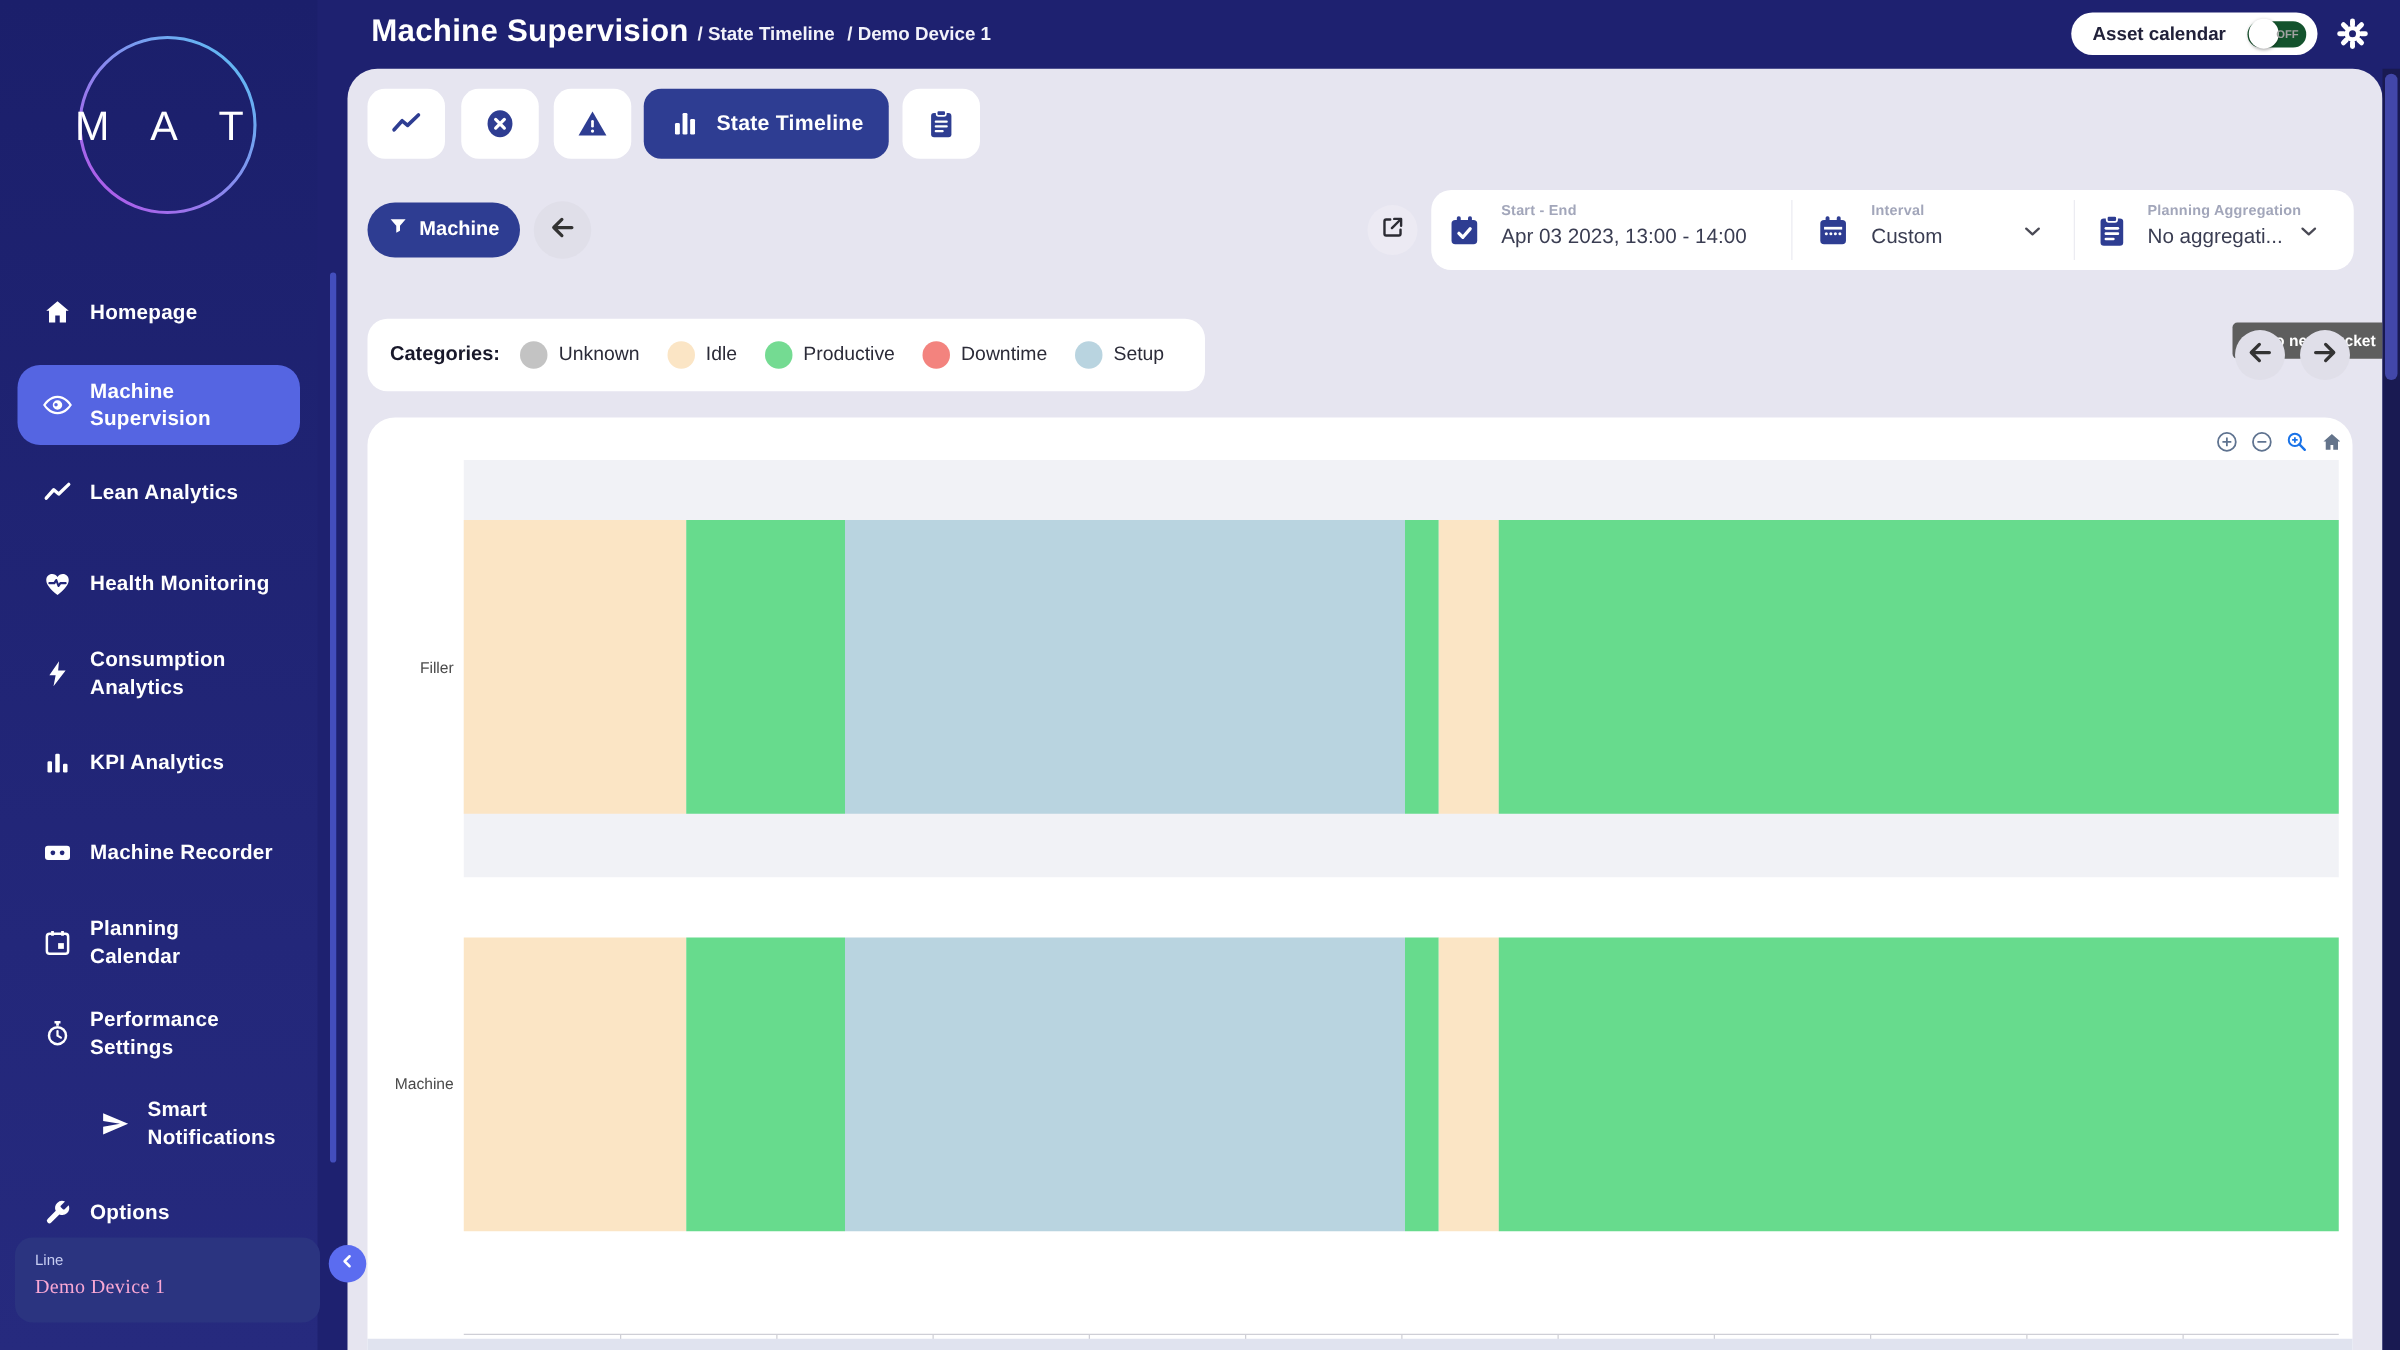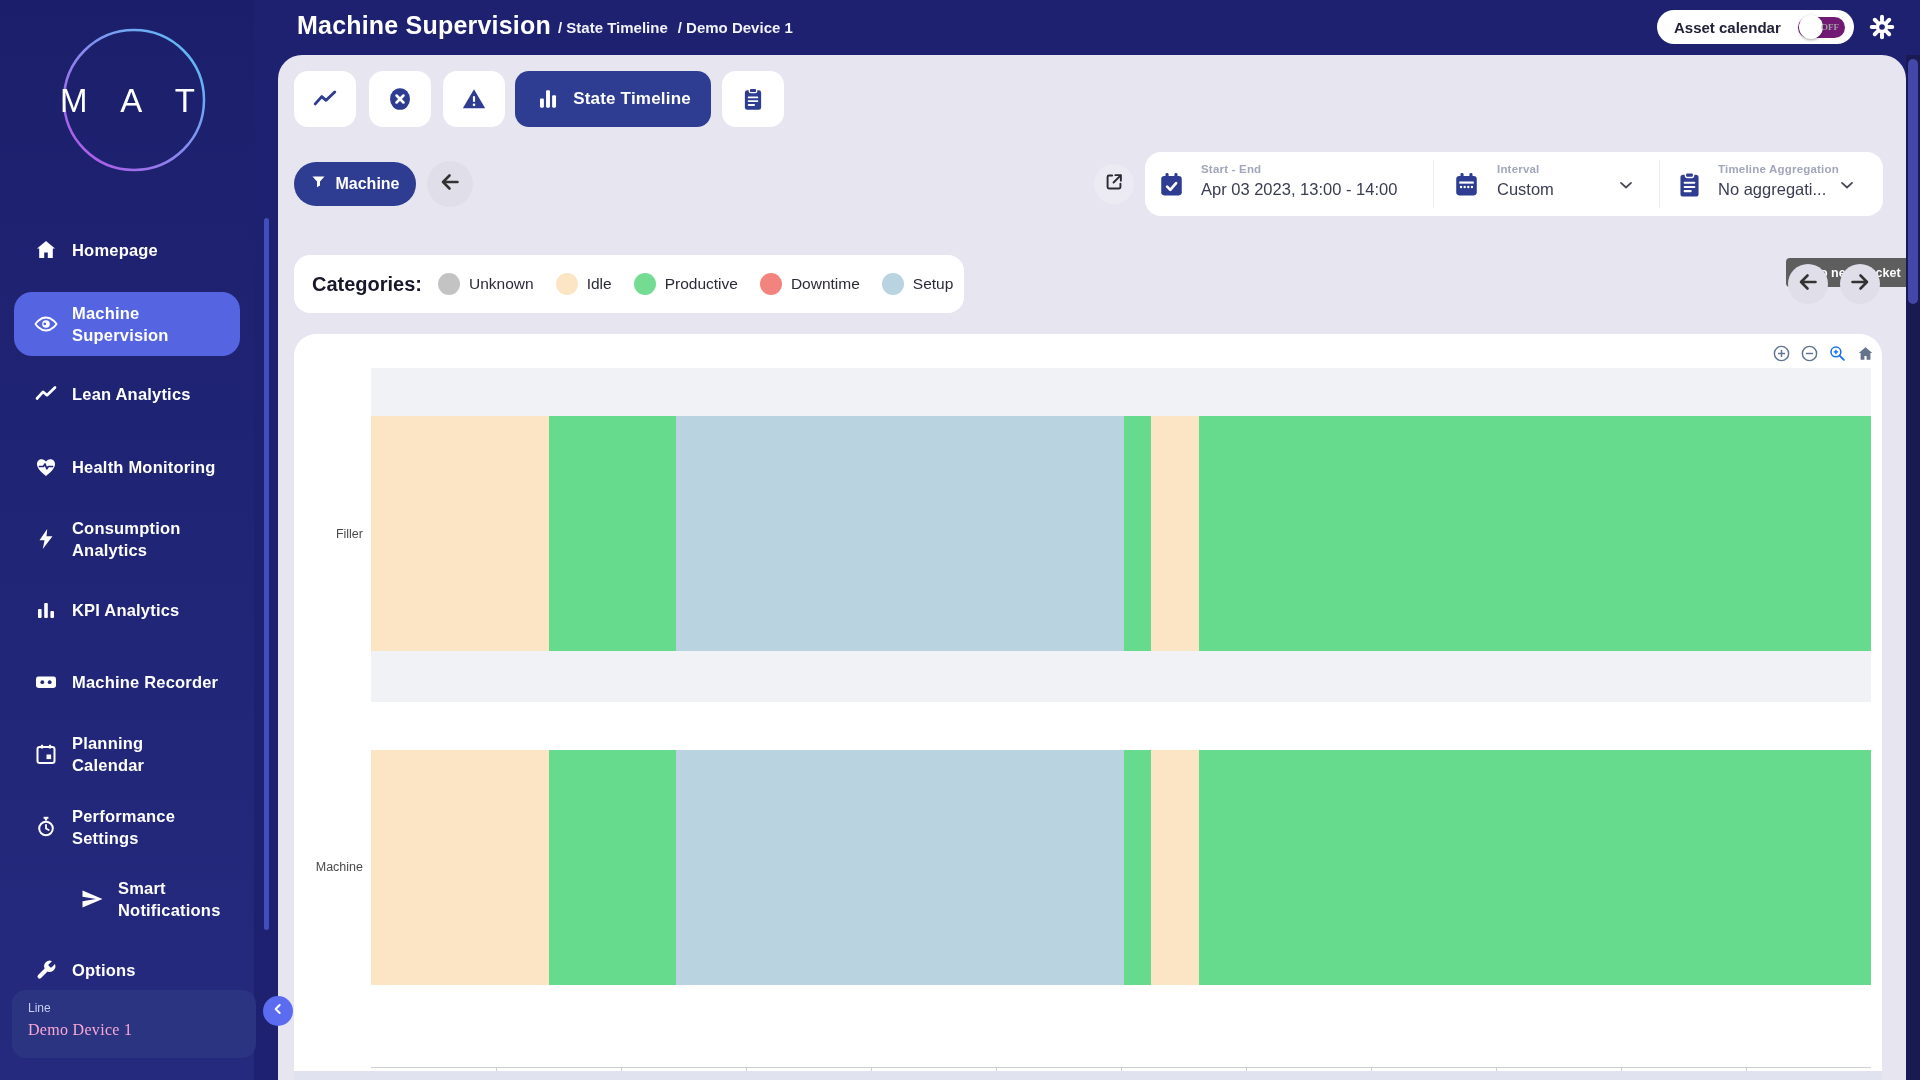--- a/index.html
+++ b/index.html
@@ -26,21 +26,21 @@
   .collapse-btn svg { width:16px; height:16px; }
 
   
   .topbar { position:absolute; left:278px; top:0; width:1642px; height:55px; background:transparent; color:#fff; }
   .page-title { position:absolute; left:19px; top:11px; font-size:25px; font-weight:bold; letter-spacing:.2px; }
   .breadcrumb { position:absolute; left:280px; top:19px; font-size:15px; font-weight:600; color:#f2f2fa; }
   .breadcrumb span { margin-right:10px; }
   .asset-pill { position:absolute; left:1379px; top:10px; width:197px; height:34px; background:#fff; border-radius:17px;
                 display:flex; align-items:center; padding:0 9px 0 17px; cursor:pointer; }
   .asset-pill .ap-label { font-size:15px; font-weight:600; color:#21213a; flex:1; }
-  .toggle { width:47px; height:21px; border-radius:11px; background:#701a75; position:relative;font-family:Liberation Serif, serif; }
+  .toggle { width:47px; height:21px; border-radius:11px; background:#14532d; position:relative; }
   .toggle .knob { position:absolute; left:1px; top:-1.5px; width:24px; height:24px; border-radius:50%; background:#fff;
                   box-shadow:0 1px 3px rgba(0,0,0,.35); }
   .toggle .tstate { position:absolute; right:6px; top:5px; font-size:9px; font-weight:bold; color:#a3a3a3; }
   .gear-btn { position:absolute; left:1590px; top:13px; width:28px; height:28px; color:#fff; cursor:pointer; }
 
   
   .content { position:absolute; left:278px; top:55px; width:1628px; height:1025px; background:#e6e5f0;
              border-radius:24px 24px 0 0; overflow:hidden; }
   .right-scrollbar { position:absolute; left:1906px; top:55px; width:14px; height:1025px; background:#191a52; }
   .right-scrollbar .thumb { position:absolute; left:2px; top:4px; width:10px; height:245px; border-radius:5px; background:#4247a9; }
@@ -71,21 +71,21 @@
   .ctrl-sec .cvalue { position:absolute; top:28px; font-size:16.5px; color:#3a3d52; white-space:nowrap; }
   .ctrl-div { position:absolute; top:8px; width:1px; height:48px; background:#ececf2; }
   .chev { position:absolute; width:20px; height:20px; color:#4a4a55; }
 
   .tooltip { position:absolute; left:1508px; top:159px; height:29px; background:#5e5e5e; border-radius:4px;
              color:#fff; font-size:12.5px; font-weight:600; display:flex; align-items:center; padding:0 9px; white-space:nowrap;margin-top:44px; }
 
   
   .legend-card { position:absolute; left:16px; top:200px; width:670px; height:58px; background:#fff; border-radius:16px;
                  display:flex; align-items:center; padding:0 18px; gap:13px; }
-  .legend-title { font-size:20px; font-weight:bold; color:#18182a; margin-right:3px; }
+  .legend-title { font-size:16px; font-weight:bold; color:#18182a; margin-right:3px; }
   .legend-item { display:flex; align-items:center; gap:9px; cursor:pointer; }
   .legend-dot { width:22px; height:22px; border-radius:50%; }
   .legend-label { font-size:15.5px; color:#2b2b38; margin-right:9px; }
 
   .nav-arrow { width:40px; height:40px; }
   .nav-arrow svg { width:24px; height:24px; }
 
   
   .chart-card { position:absolute; left:16px; top:279px; width:1588px; height:746px; background:#fff; border-radius:22px 22px 0 0; }
   .chart-toolbar { position:absolute; top:10px; left:1478px; display:flex; gap:9px; }
@@ -352,21 +352,21 @@
           <svg viewBox="0 0 24 24">
               <rect x="4.5" y="4" width="15" height="18" rx="2.2" fill="currentColor"></rect>
               <rect x="8.6" y="2.2" width="6.8" height="4" rx="1.4" fill="currentColor" stroke="#fff" stroke-width="1.2"></rect>
               <g stroke="#fff" stroke-width="1.7" stroke-linecap="round">
                 <line x1="8" y1="10.5" x2="16" y2="10.5"></line>
                 <line x1="8" y1="14" x2="16" y2="14"></line>
                 <line x1="8" y1="17.5" x2="13" y2="17.5"></line>
               </g>
             </svg>
         </span>
-        <span class="clabel" style="left:59px">Timeline Aggregation</span>
+        <span class="clabel" style="left:59px">Planning Aggregation</span>
         <span class="cvalue" style="left:59px">No aggregati...</span>
         <span class="chev" style="left:178px;top:23px"><svg viewBox="0 0 24 24">
               <polyline points="6 9.5 12 15 18 9.5" fill="none" stroke="#4a4a55" stroke-width="2.2" stroke-linecap="round" stroke-linejoin="round"></polyline>
             </svg></span>
       </div>
     </div>
 
     <div class="tooltip">Go to next bucket</div>
 
     <div class="legend-card">

